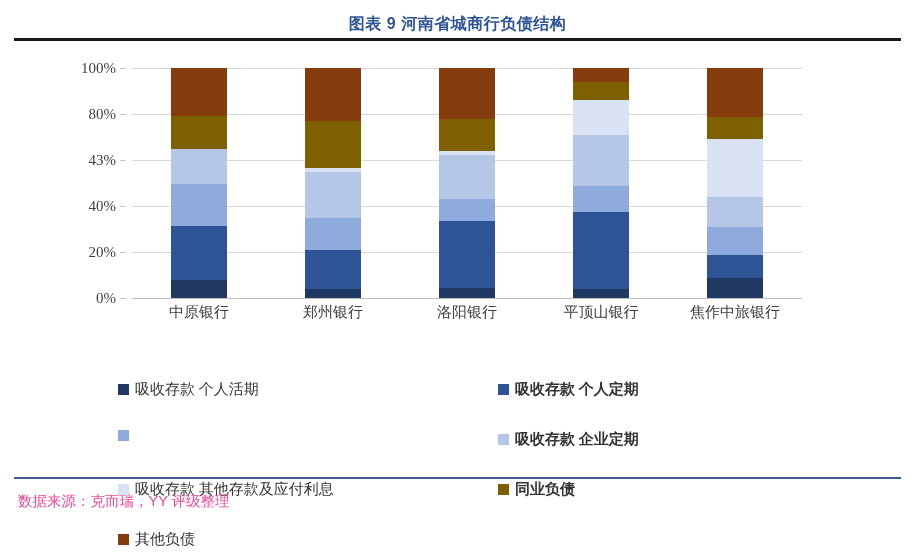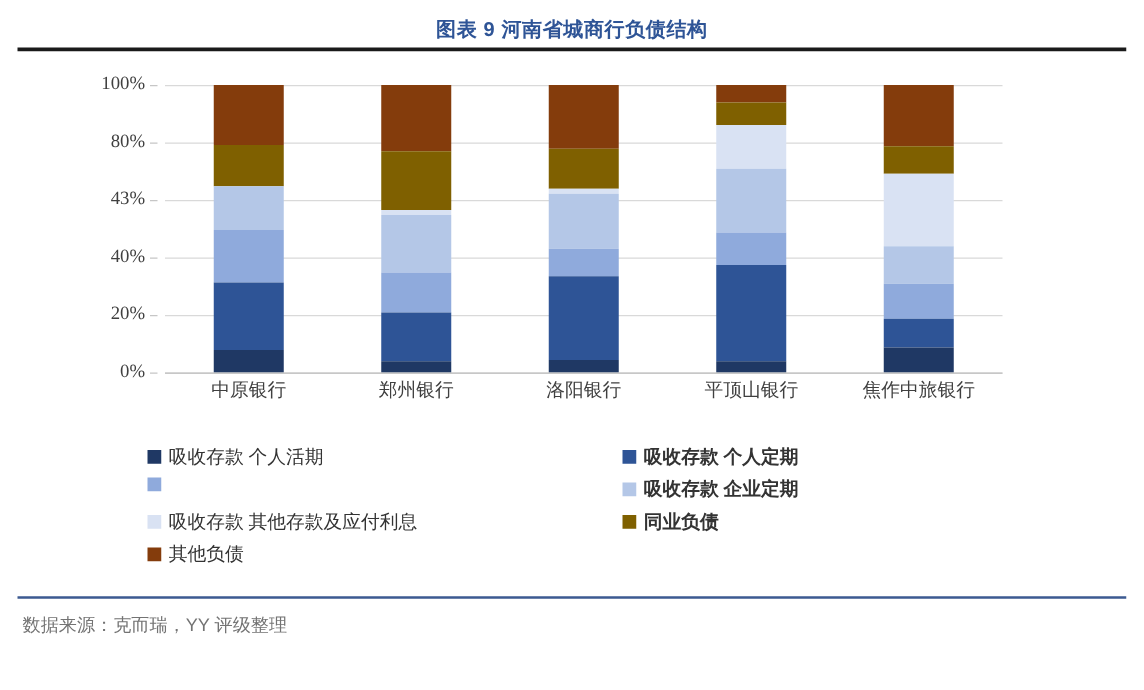--- a/index.html
+++ b/index.html
@@ -120,20 +120,21 @@
   
   .legend {
     position: absolute;
     left: 118px;
     top: 356px;
     width: 700px;
   }
   .legend-row {
     position: relative;
     height: 26px;
+    margin-top: 24px;
   }
   .legend-item {
     position: absolute;
     display: flex;
     align-items: center;
     white-space: nowrap;
   }
   .legend-item.col1 { left: 0; }
   .legend-item.col2 { left: 380px; font-weight: bold; }
   .swatch {
@@ -158,21 +159,21 @@
   }
   .footer {
     position: absolute;
     left: 18px;
     top: 486px;
     width: 880px;
     font-family: "Liberation Sans", "DejaVu Sans", sans-serif;
   }
   .footer-line {
     font-size: 14.5px;
-    color: #737373;
+    color: #ec4899;
     line-height: 30px;
     white-space: nowrap;
   }
 </style>
 </head>
 <body>
 
 <div class="page">
 
   <div class="title">图表 9 河南省城商行负债结构</div>

